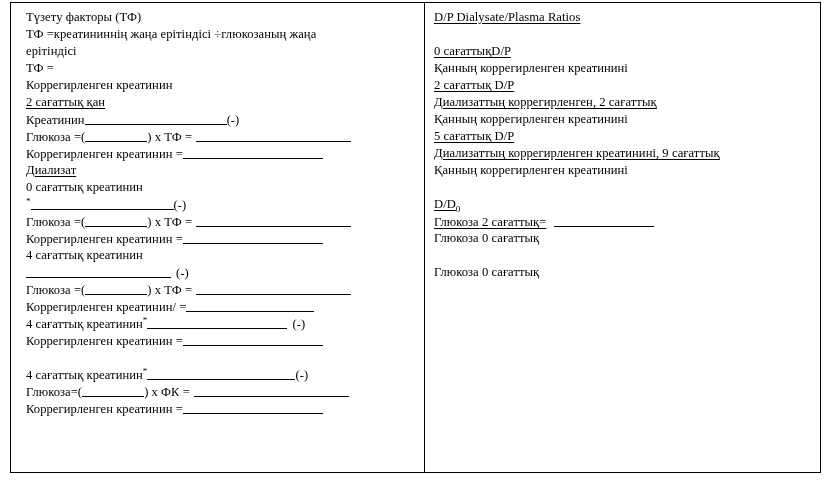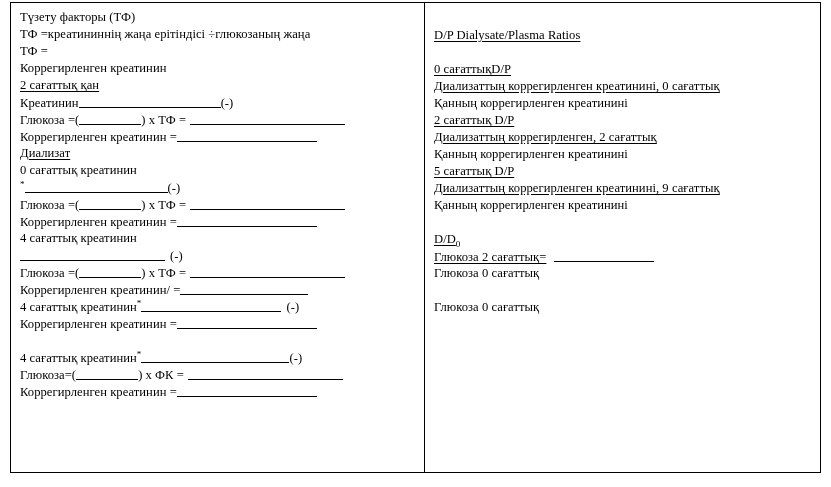--- a/index.html
+++ b/index.html
@@ -21,29 +21,29 @@
     border: 1.5px solid #000000;
     background: #ffffff;
     box-sizing: border-box;
   }
 
   #left-panel {
     left: 10px;
     top: 2px;
     width: 424px;
     height: 471px;
-    padding: 6px 8px 4px 9px;
+    padding: 6px 8px 4px 15px;
   }
 
   #right-panel {
     left: 424px;
     top: 2px;
     width: 397px;
     height: 471px;
-    padding: 24px 8px 4px 9px;
+    padding: 6px 8px 4px 9px;
   }
 
   .line {
     font-size: 12.6px;
     line-height: 17px;
     height: 17px;
     white-space: nowrap;
     letter-spacing: 0.05px;
   }
 
@@ -81,20 +81,21 @@
 </style>
 </head>
 <body>
 
 <div class="panel" id="left-panel">
 
   <div class="line">Түзету факторы (ТФ)</div>
 
   <div class="line">ТФ =креатининнің жаңа ерітіндісі ÷глюкозаның жаңа</div>
 
+  <div class="line">ерітіндісі</div>
 
   <div class="line">ТФ =</div>
 
   <div class="line">Коррегирленген креатинин</div>
 
   <div class="line">
     <span class="u">2 сағаттық қан</span>
   </div>
 
   <div class="line">
@@ -171,23 +172,20 @@
   <div class="line">
     <span class="u">D/P Dialysate/Plasma Ratios</span>
   </div>
 
   <div class="line blank"></div>
 
   <div class="line">
     <span class="u">0 сағаттықD/P</span>
   </div>
 
-  <div class="line">
-    <span class="u">Диализаттың коррегирленген креатинині, 0 сағаттық</span>
-  </div>
 
   <div class="line">
     <span>Қанның коррегирленген креатинині</span>
   </div>
 
   <div class="line">
     <span class="u">2 сағаттық D/P</span>
   </div>
 
   <div class="line">

